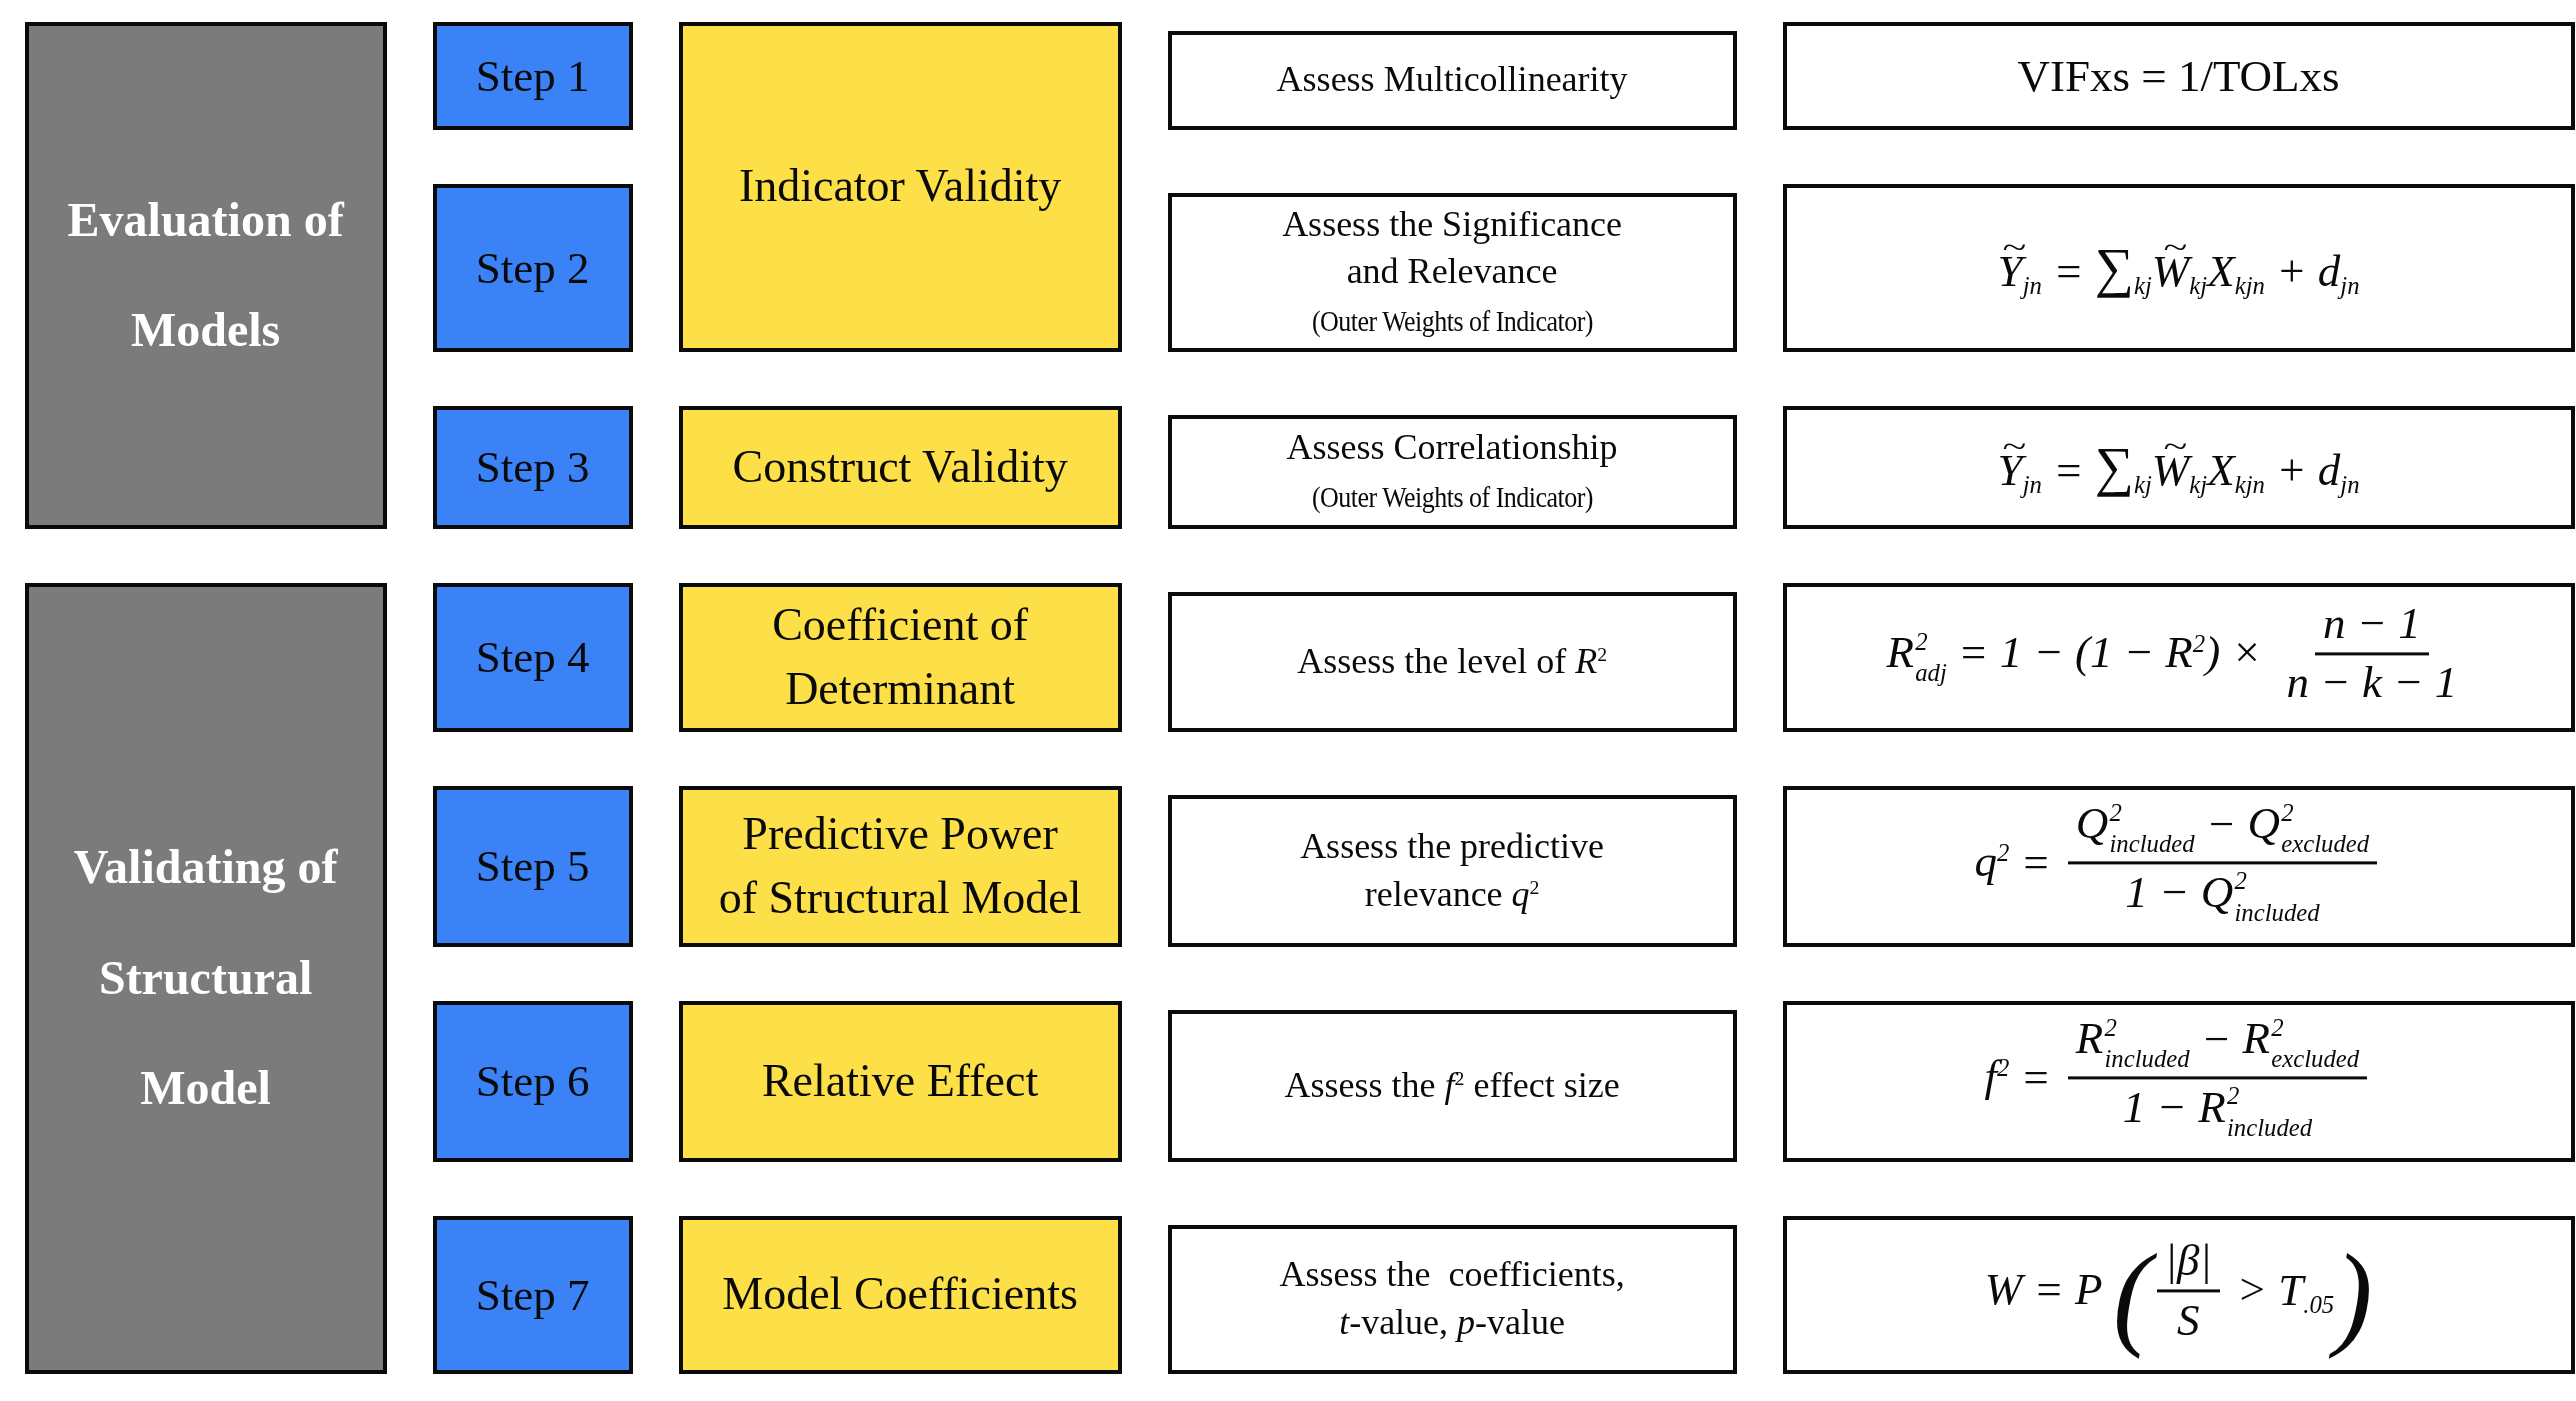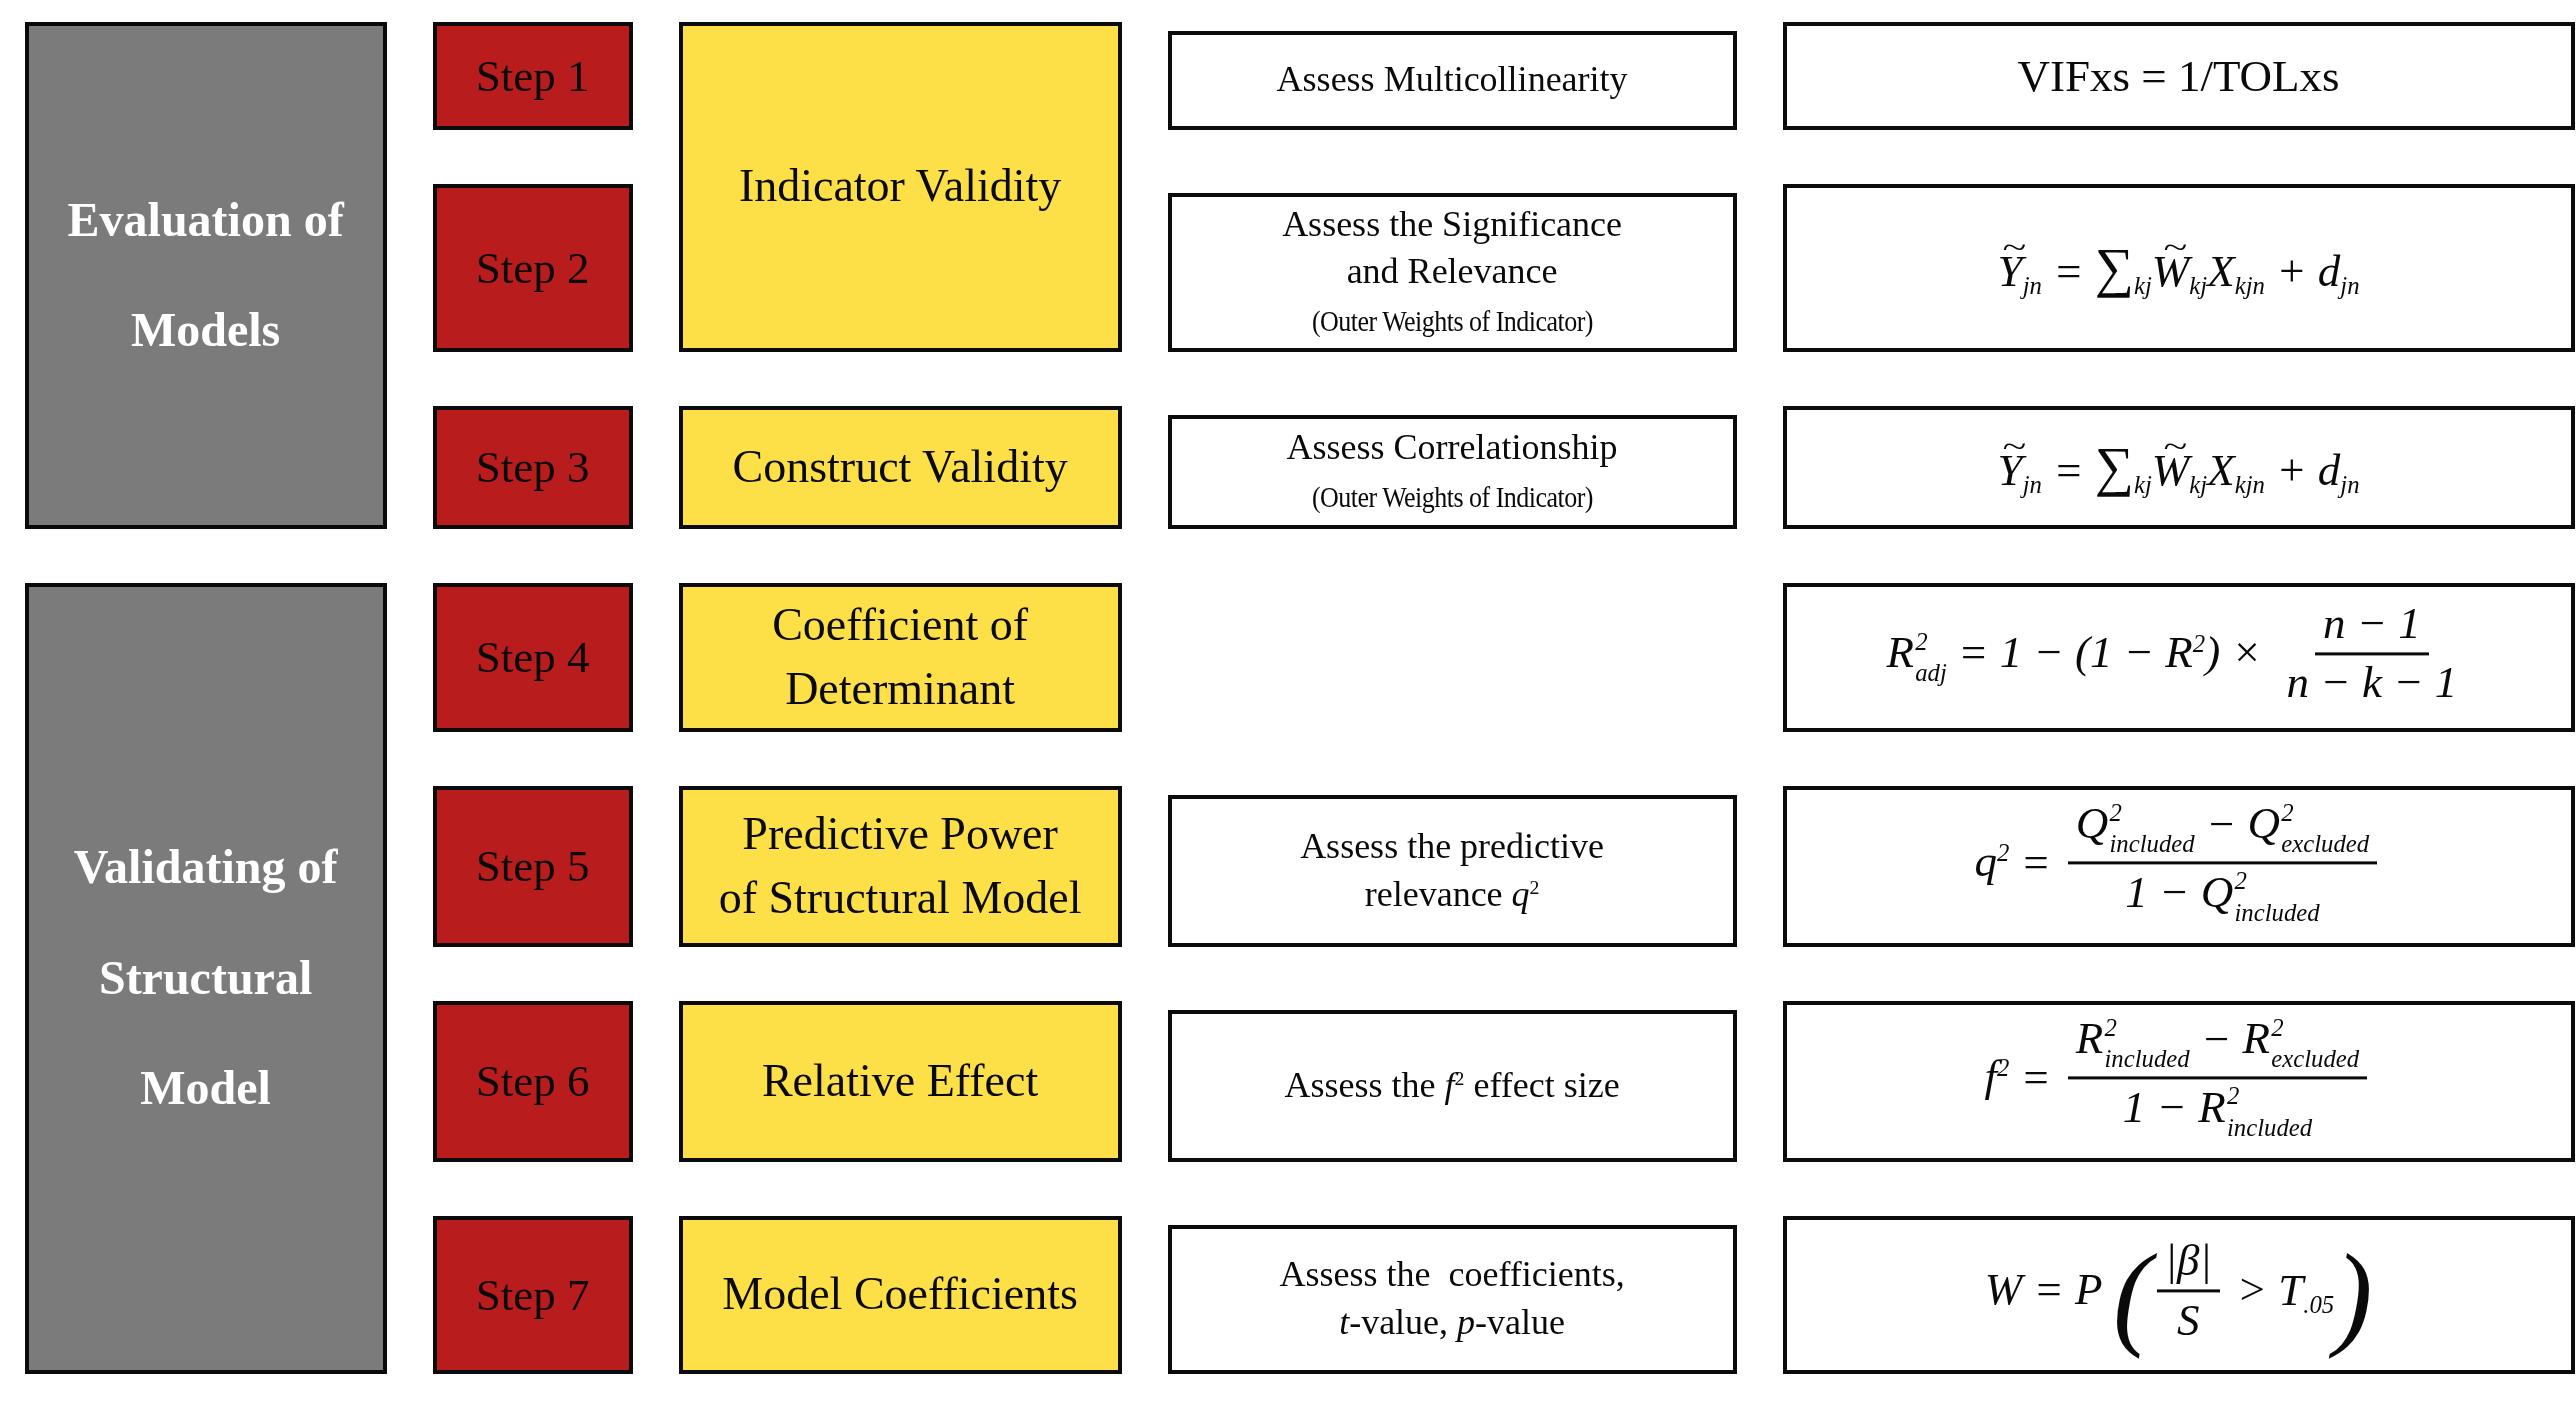--- a/index.html
+++ b/index.html
@@ -28,21 +28,21 @@
     overflow:hidden;
   }
   .c1{grid-column:1} .c2{grid-column:2} .c3{grid-column:3} .c4{grid-column:4} .c5{grid-column:5}
   .r1{grid-row:1} .r2{grid-row:2} .r3{grid-row:3} .r4{grid-row:4}
   .r5{grid-row:5} .r6{grid-row:6} .r7{grid-row:7}
   .rs12{grid-row:1/3} .rs13{grid-row:1/4} .rs47{grid-row:4/8}
 
   .dark { background:#7b7b7b; color:#ffffff; border-color:#0a0a0a; }
   .dark .glabel { font-weight:bold; font-size:48px; line-height:2.3; }
 
-  .step { background:#b91c1c; font-size:45px; }
+  .step { background:#3b82f6; font-size:45px; }
   .cat  { background:#fde047; font-size:46px; }
   .cat .clab { line-height:1.4; }
 
   .assess { font-size:36px;margin-top:9px; }
   .assess .fline { line-height:1.32; }
   .formula { font-size:45px; }
   .formula .fline { line-height:1.2; }
   .formula.itl { font-style:italic; }
 
   .it { font-style:italic; }
@@ -149,20 +149,25 @@
         <div>
           <div class="fline"><span>Assess the Significance</span></div>
           <div class="fline"><span>and Relevance</span></div>
           <div class="fline"><span class="sm">(Outer Weights of Indicator)</span></div>
         </div>
       </div>
     <div class="box assess c4 r3">
         <div>
           <div class="fline"><span>Assess Correlationship</span></div>
           <div class="fline"><span class="sm">(Outer Weights of Indicator)</span></div>
+        </div>
+      </div>
+    <div class="box assess c4 r4">
+        <div>
+          <div class="fline"><span>Assess the level of </span><span class="grp"><span class="bse it">R</span><span class="sup">2</span></span></div>
         </div>
       </div>
     <div class="box assess c4 r5">
         <div>
           <div class="fline"><span>Assess the predictive</span></div>
           <div class="fline"><span>relevance </span><span class="grp"><span class="bse it">q</span><span class="sup">2</span></span></div>
         </div>
       </div>
     <div class="box assess c4 r6">
         <div>

